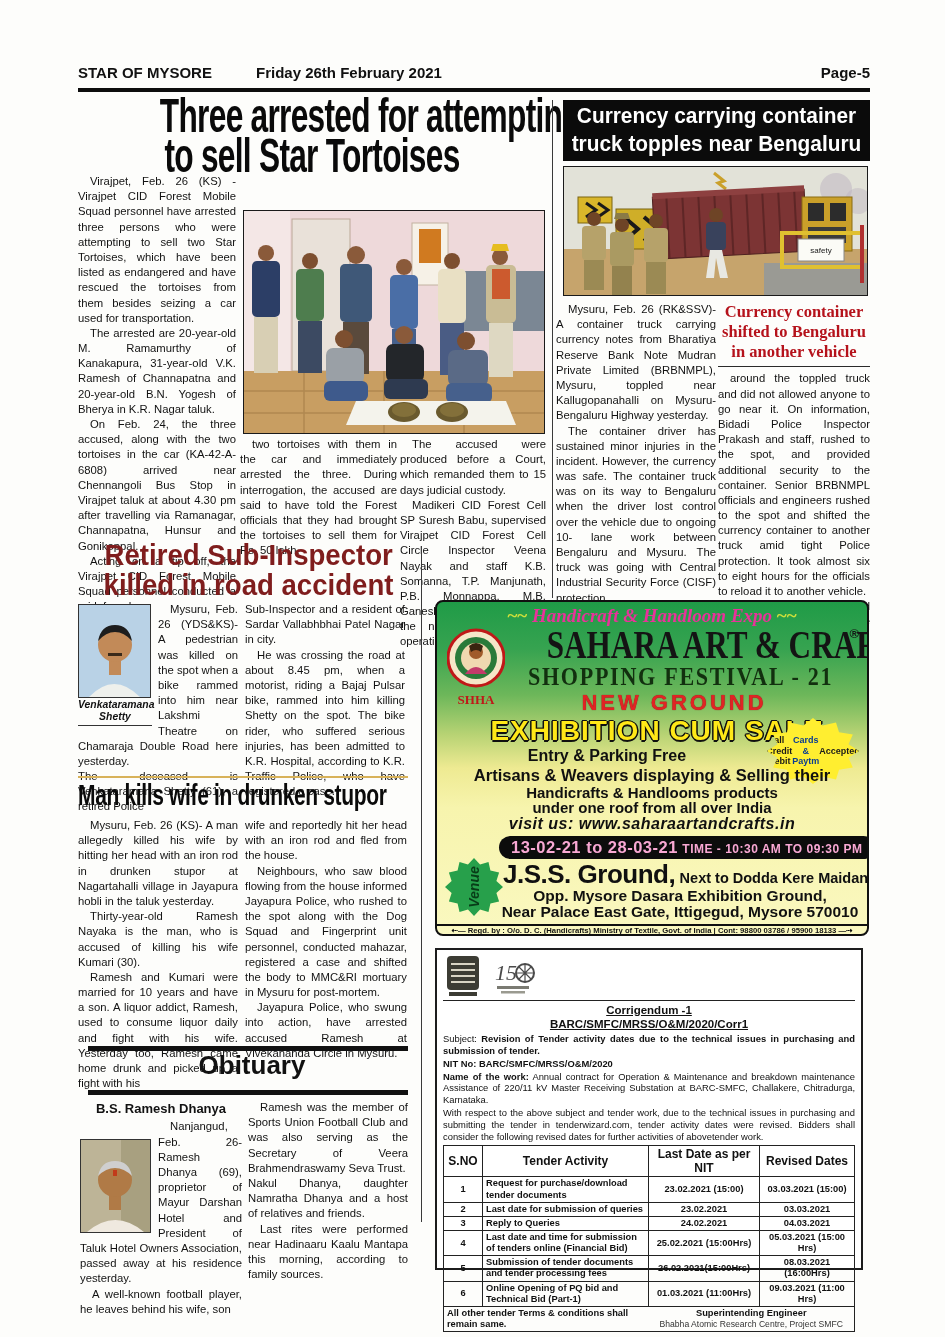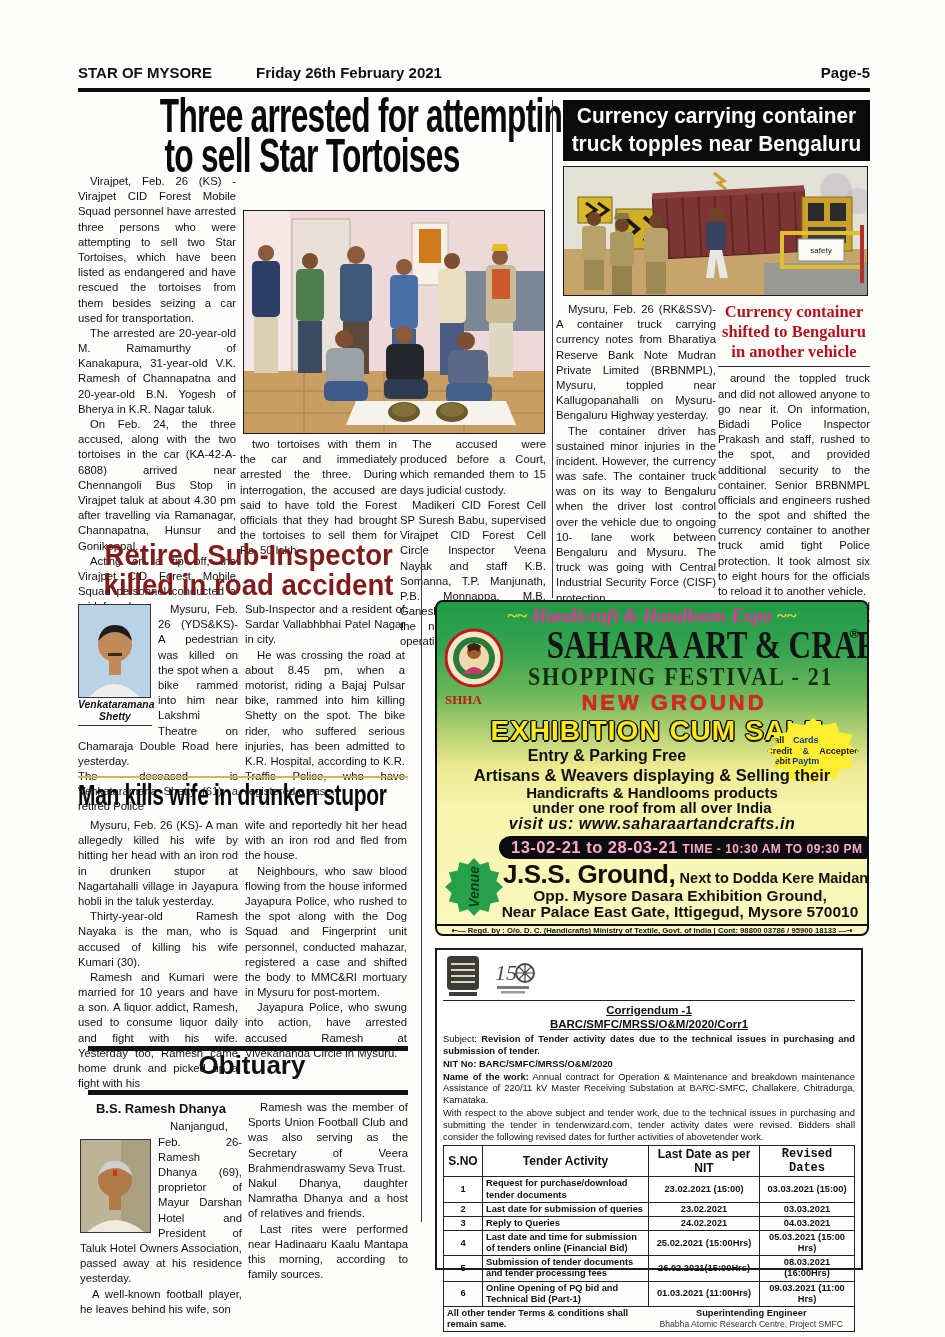--- a/index.html
+++ b/index.html
@@ -71,21 +71,21 @@
   .ad-venue1 .big{font-weight:900;font-size:26px;color:#101010;letter-spacing:-0.5px;}
   .ad-venue1 .sm{font-weight:bold;font-size:14.5px;color:#101010;}
   .ad-venue23{padding-left:56px;font-weight:bold;font-size:15.5px;color:#101010;line-height:1.12;}
   .ad-regd{border-top:2px solid #101010;margin-top:3px;padding-top:1px;font-size:7.7px;font-weight:bold;color:#101010;white-space:nowrap;}
   .star{position:absolute;display:flex;flex-direction:row;align-items:center;justify-content:center;text-align:center;
         clip-path:polygon(100% 50%,88.6% 60.4%,93.3% 75%,78.3% 78.3%,75% 93.3%,60.4% 88.6%,50% 100%,39.6% 88.6%,25% 93.3%,21.7% 78.3%,6.7% 75%,11.4% 60.4%,0% 50%,11.4% 39.6%,6.7% 25%,21.7% 21.7%,25% 6.7%,39.6% 11.4%,50% 0%,60.4% 11.4%,75% 6.7%,78.3% 21.7%,93.3% 25%,88.6% 39.6%);}
   .star-credit{right:8px;top:116px;width:92px;height:66px;background:#ffee30;font-weight:bold;font-size:9px;line-height:1.15;color:#1a1a1a;}
   .star-credit .pay{color:#0a3d91;}
   .star-venue{left:8px;top:256px;width:58px;height:58px;background:#27a04b;}
   .star-venue span{transform:rotate(-90deg);font-weight:900;font-size:14px;color:#083d18;font-style:italic;}
-  .ad-logo{position:absolute;left:8px;top:26px;width:62px;}
+  .ad-logo{position:absolute;left:8px;top:26px;width:62px;text-align:center;}
   .ad-logo .shha{color:#c01818;font-weight:900;font-size:13px;font-family:"Liberation Serif",serif;}
   
   .notice{left:435px;top:948px;width:428px;height:322px;border:2px solid #1c1c1c;background:#fff;
           padding:4px 6px;box-sizing:border-box;font-size:9.4px;line-height:1.26;}
   .nt-head{display:grid;grid-template-columns:46px 1fr 52px;align-items:center;border-bottom:1.5px solid #222;padding-bottom:2px;}
   .nt-head .c{text-align:center;font-weight:bold;}
   .nt-g1{font-size:12.5px;} .nt-g2{font-size:13px;} .nt-g3{font-size:12px;}
   .nt-corr{text-align:center;font-weight:bold;text-decoration:underline;font-size:11.5px;margin-top:2px;}
   .nt-ref{text-align:center;font-weight:bold;text-decoration:underline;font-size:11.5px;}
   .nt-p{text-align:justify;margin-top:1px;}
@@ -406,21 +406,21 @@
       <span class="nt-b">Name of the work:</span>
       <span>Annual contract for Operation &amp; Maintenance and breakdown maintenance Assistance of 220/11 kV Master Receiving Substation at BARC-SMFC, Challakere, Chitradurga, Karnataka.</span>
     </div>
     <div class="nt-p">With respect to the above subject and tender work, due to the technical issues in purchasing and submitting the tender in tenderwizard.com, tender activity dates were revised. Bidders shall consider the following revised dates for further activities of abovetender work.</div>
     <table class="nt">
       <tbody>
           <tr>
         <th style="width:32px;">S.NO</th>
         <th>Tender Activity</th>
         <th style="width:104px;">Last Date as per NIT</th>
-        <th style="width:88px;font-family:Liberation Mono, monospace;">Revised Dates</th>
+        <th style="width:88px;">Revised Dates</th>
       </tr>
       <tr>
         <td class="c">1</td>
         <td class="a">Request for purchase/download tender documents</td>
         <td class="c">23.02.2021 (15:00)</td>
         <td class="c">03.03.2021 (15:00)</td>
       </tr>
       <tr>
         <td class="c">2</td>
         <td class="a">Last date for submission of queries</td>

